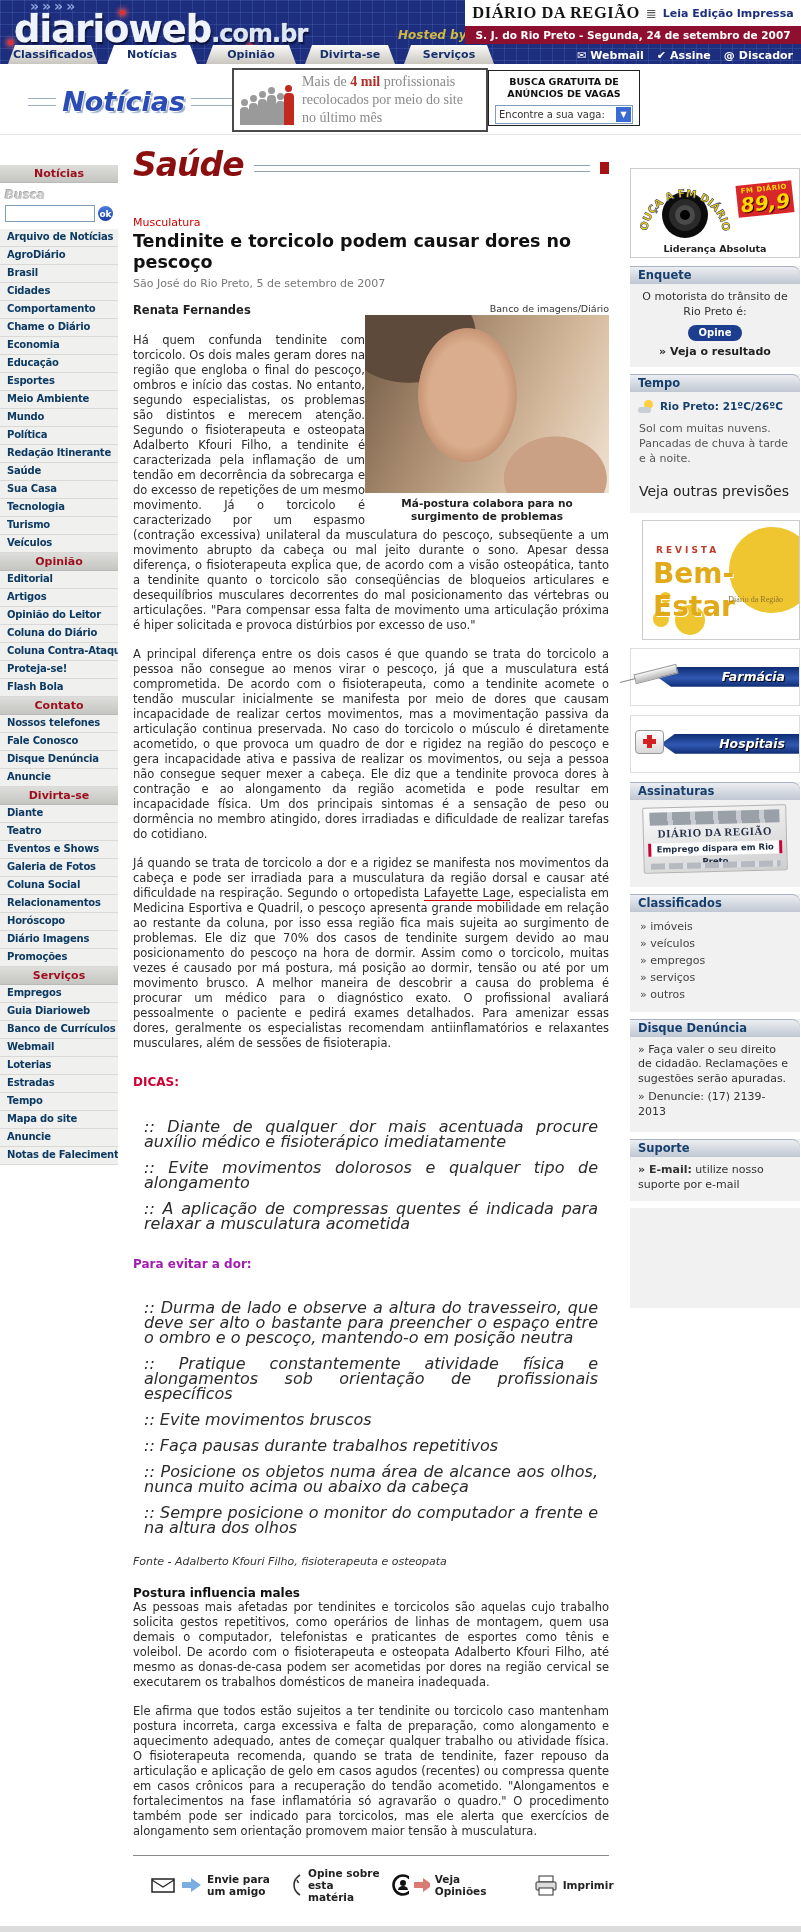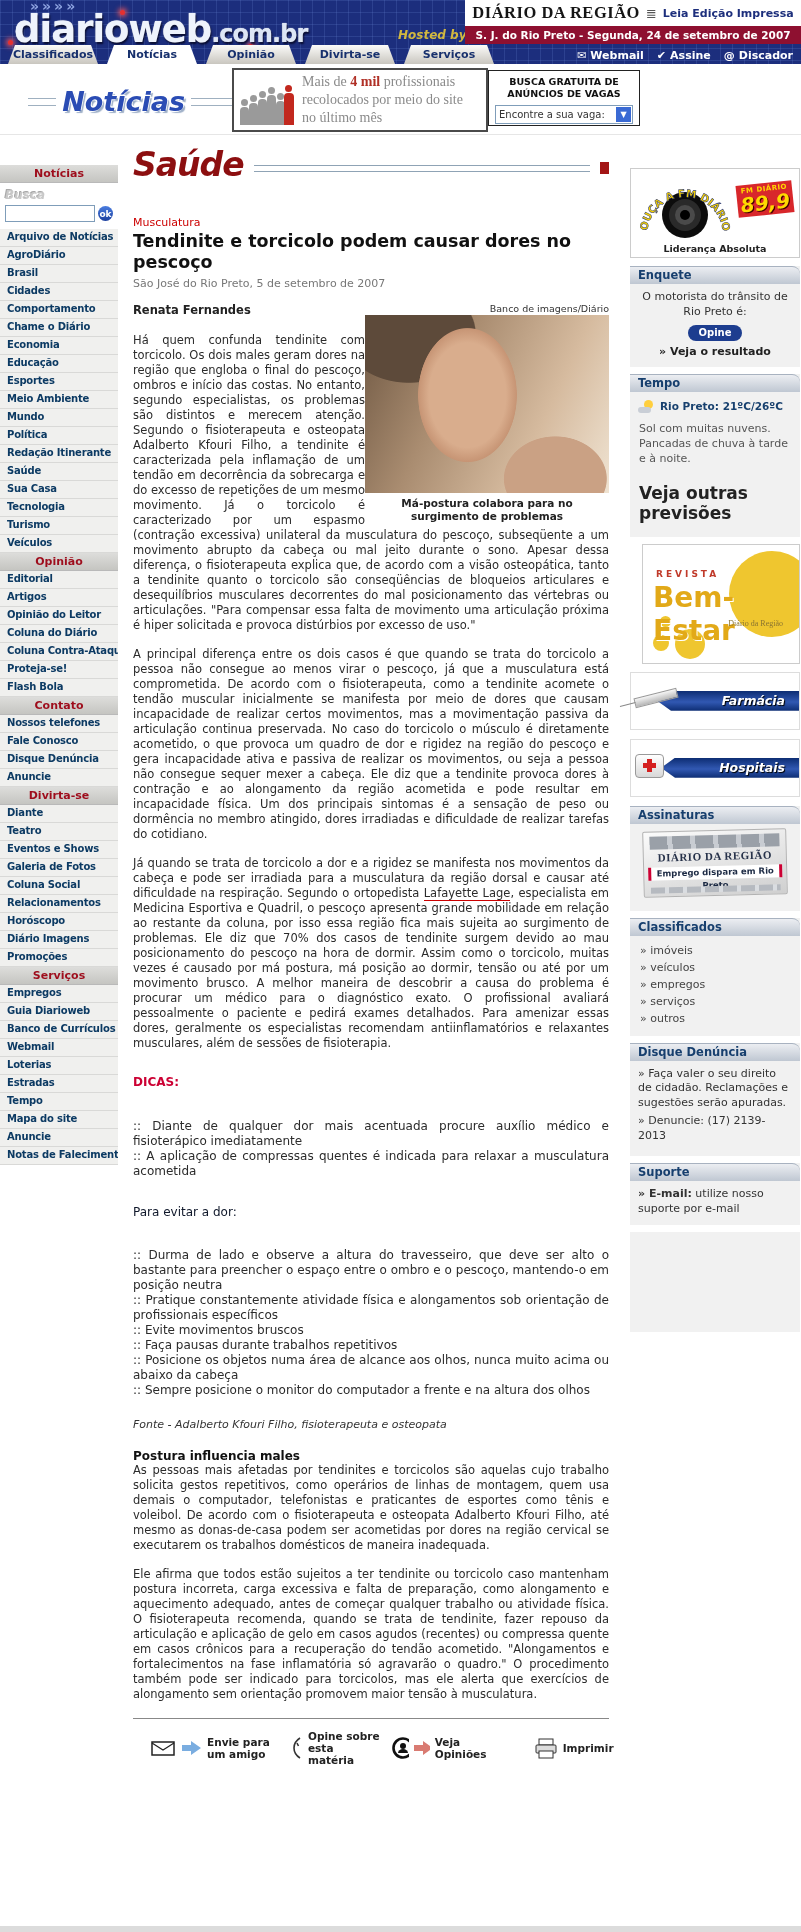--- a/index.html
+++ b/index.html
@@ -75,22 +75,22 @@
     background:
       radial-gradient(85px 70px at 78% 92%, #caa184 0 60%, transparent 61%),
       radial-gradient(70px 95px at 42% 45%, #d9ad8d 0 55%, #c79575 70%, transparent 71%),
       radial-gradient(120px 90px at 18% 10%, #5d4a3a 0 55%, transparent 56%),
       linear-gradient(115deg,#6e5742 0%,#a98c70 35%,#d6bb9f 70%,#efe3d2 100%);}
   .caption{font-size:10.5px;font-weight:bold;color:#222;text-align:center;line-height:1.25;padding:4px 4px 0;}
   .author{font-weight:bold;font-size:11.5px;color:#222;margin:0 0 16px;}
   .apara{font-size:11.5px;line-height:15px;color:#2b2b2b;text-align:justify;margin:0 0 14px;}
   .plink{color:#2b2b2b;border-bottom:1px solid #c00;cursor:pointer;}
   .dicas-h{color:#cc0033;font-size:12px;margin:24px 0 30px;font-weight:bold;}
-  .dica{font-size:12px;line-height:15px;color:#2b2b2b;text-align:justify;margin:0;}
-  .evitar-h{font-size:12px;color:#0f172a;margin:26px 0 29px;font-weight:normal;}
+  .dica{font-size:16px;line-height:15px;color:#2b2b2b;text-align:justify;margin:11px;font-style:italic;}
+  .evitar-h{font-size:12px;color:#a21caf;margin:26px 0 29px;font-weight:bold;}
   .fonte{font-style:italic;font-size:11px;color:#333;margin:20px 0 18px;}
   .sub-h{font-size:12px;color:#111;margin:4px 0 0;font-weight:bold;}
   .apara.tight{margin-top:0;}
   .act-bar{margin-top:16px;border-top:1px solid #888;padding:11px 4px 0 18px;display:flex;align-items:center;gap:9px;}
   .act{display:flex;align-items:center;gap:5px;cursor:pointer;}
   .act-label{font-size:10.5px;font-weight:bold;color:#222;line-height:1.15;}
   .act-label.w2{width:74px;}
 
   
   .right-col{position:absolute;left:630px;top:168px;width:170px;}
@@ -105,21 +105,21 @@
     background:linear-gradient(#eceef2,#bfc7d2);border-top:1px solid #a8b2c0;border-radius:0 8px 0 0;margin-bottom:6px;}
   .enq-q{font-size:11px;color:#333;text-align:center;line-height:1.35;padding:0 10px;}
   .opine{display:block;margin:5px auto 4px;width:54px;height:16px;line-height:16px;text-align:center;background:#1d3d8f;color:#fff;
     font-size:10px;font-weight:bold;border-radius:9px;cursor:pointer;}
   .enq-link{display:block;text-align:center;font-size:11px;font-weight:bold;color:#222;cursor:pointer;}
   .tempo-city{display:flex;align-items:center;gap:6px;padding:2px 8px 0;font-size:10.5px;font-weight:bold;color:#17406e;}
   .wicon{width:16px;height:13px;position:relative;flex:none;}
   .wicon::before{content:"";position:absolute;left:6px;top:0;width:9px;height:9px;border-radius:50%;background:#ffcf3e;}
   .wicon::after{content:"";position:absolute;left:0;bottom:0;width:13px;height:6px;border-radius:4px;background:#c9ced6;}
   .tempo-desc{font-size:11px;color:#555;padding:8px 9px 0;line-height:1.4;}
-  .tempo-link{font-size:17px;font-weight:bold;color:#222;padding:16px 9px 2px;cursor:pointer;}
+  .tempo-link{font-size:14px;font-weight:normal;color:#222;padding:16px 9px 2px;cursor:pointer;}
   .revista{height:118px;overflow:hidden;margin-left:12px;}
   .circ{position:absolute;border-radius:50%;background:#efc62f;}
   .c-big{right:-16px;top:6px;width:86px;height:86px;}
   .c1{left:10px;bottom:12px;width:16px;height:16px;}
   .c2{left:32px;bottom:4px;width:30px;height:30px;}
   .c3{left:17px;bottom:36px;width:11px;height:11px;}
   .rev-pre{position:absolute;left:13px;top:24px;font-size:9px;font-weight:bold;letter-spacing:3px;color:#c03a2a;}
   .rev-name{position:absolute;left:10px;top:36px;font-size:28px;font-weight:bold;color:#e2a918;text-shadow:1px 1px 0 #fff;}
   .rev-brand{position:absolute;right:16px;top:74px;font-family:"Liberation Serif",serif;font-size:8px;color:#8a7430;}
   .bannerbox{height:56px;background:#fff;border:1px solid #ddd;margin-bottom:9px;position:relative;display:flex;align-items:center;cursor:pointer;}
@@ -293,20 +293,21 @@
       </figure>
       <p class="author">Renata Fernandes</p>
       <div id="paras1">
           <p class="apara">Há quem confunda tendinite com torcicolo. Os dois males geram dores na região que engloba o final do pescoço, ombros e início das costas. No entanto, segundo especialistas, os problemas são distintos e merecem atenção. Segundo o fisioterapeuta e osteopata Adalberto Kfouri Filho, a tendinite é caracterizada pela inflamação de um tendão em decorrência da sobrecarga e do excesso de repetições de um mesmo movimento. Já o torcicolo é caracterizado por um espasmo (contração excessiva) unilateral da musculatura do pescoço, subseqüente a um movimento abrupto da cabeça ou mal jeito durante o sono. Apesar dessa diferença, o fisioterapeuta explica que, de acordo com a visão osteopática, tanto a tendinite quanto o torcicolo são conseqüências de bloqueios articulares e desequilíbrios musculares decorrentes do mal posicionamento das vértebras ou articulações. "Para compensar essa falta de movimento uma articulação próxima é hiper solicitada e provoca distúrbios por excesso de uso."</p>
           <p class="apara">A principal diferença entre os dois casos é que quando se trata do torcicolo a pessoa não consegue ao menos virar o pescoço, já que a musculatura está comprometida. De acordo com o fisioterapeuta, como a tendinite acomete o tendão muscular inicialmente se manifesta por meio de dores que causam incapacidade de realizar certos movimentos, mas a movimentação passiva da articulação continua preservada. No caso do torcicolo o músculo é diretamente acometido, o que provoca um quadro de dor e rigidez na região do pescoço e gera incapacidade ativa e passiva de realizar os movimentos, ou seja a pessoa não consegue sequer mexer a cabeça. Ele diz que a tendinite provoca dores à contração e ao alongamento da região acometida e pode resultar em incapacidade física. Um dos principais sintomas é a sensação de peso ou dormência no membro atingido, dores irradiadas e dificuldade de realizar tarefas do cotidiano.</p>
           <p class="apara">Já quando se trata de torcicolo a dor e a rigidez se manifesta nos movimentos da cabeça e pode ser irradiada para a musculatura da região dorsal e causar até dificuldade na respiração. Segundo o ortopedista <a class="plink">Lafayette Lage</a>, especialista em Medicina Esportiva e Quadril, o pescoço apresenta grande mobilidade em relação ao restante da coluna, por isso essa região fica mais sujeita ao surgimento de problemas. Ele diz que 70% dos casos de tendinite surgem devido ao mau posicionamento do pescoço na hora de dormir. Assim como o torcicolo, muitas vezes é causado por má postura, má posição ao dormir, tensão ou até por um movimento brusco. A melhor maneira de descobrir a causa do problema é procurar um médico para o diagnóstico exato. O profissional avaliará pessoalmente o paciente e pedirá exames detalhados. Para amenizar essas dores, geralmente os especialistas recomendam antiinflamatórios e relaxantes musculares, além de sessões de fisioterapia.</p>
         </div>
       <h3 class="dicas-h">DICAS:</h3>
       <div id="dicas-list">
           <p class="dica">:: Diante de qualquer dor mais acentuada procure auxílio médico e fisioterápico imediatamente</p>
+          <p class="dica">:: Evite movimentos dolorosos e qualquer tipo de alongamento</p>
           <p class="dica">:: A aplicação de compressas quentes é indicada para relaxar a musculatura acometida</p>
         </div>
       <h4 class="evitar-h">Para evitar a dor:</h4>
       <div id="evitar-list">
           <p class="dica">:: Durma de lado e observe a altura do travesseiro, que deve ser alto o bastante para preencher o espaço entre o ombro e o pescoço, mantendo-o em posição neutra</p>
           <p class="dica">:: Pratique constantemente atividade física e alongamentos sob orientação de profissionais específicos</p>
           <p class="dica">:: Evite movimentos bruscos</p>
           <p class="dica">:: Faça pausas durante trabalhos repetitivos</p>
           <p class="dica">:: Posicione os objetos numa área de alcance aos olhos, nunca muito acima ou abaixo da cabeça</p>
           <p class="dica">:: Sempre posicione o monitor do computador a frente e na altura dos olhos</p>

